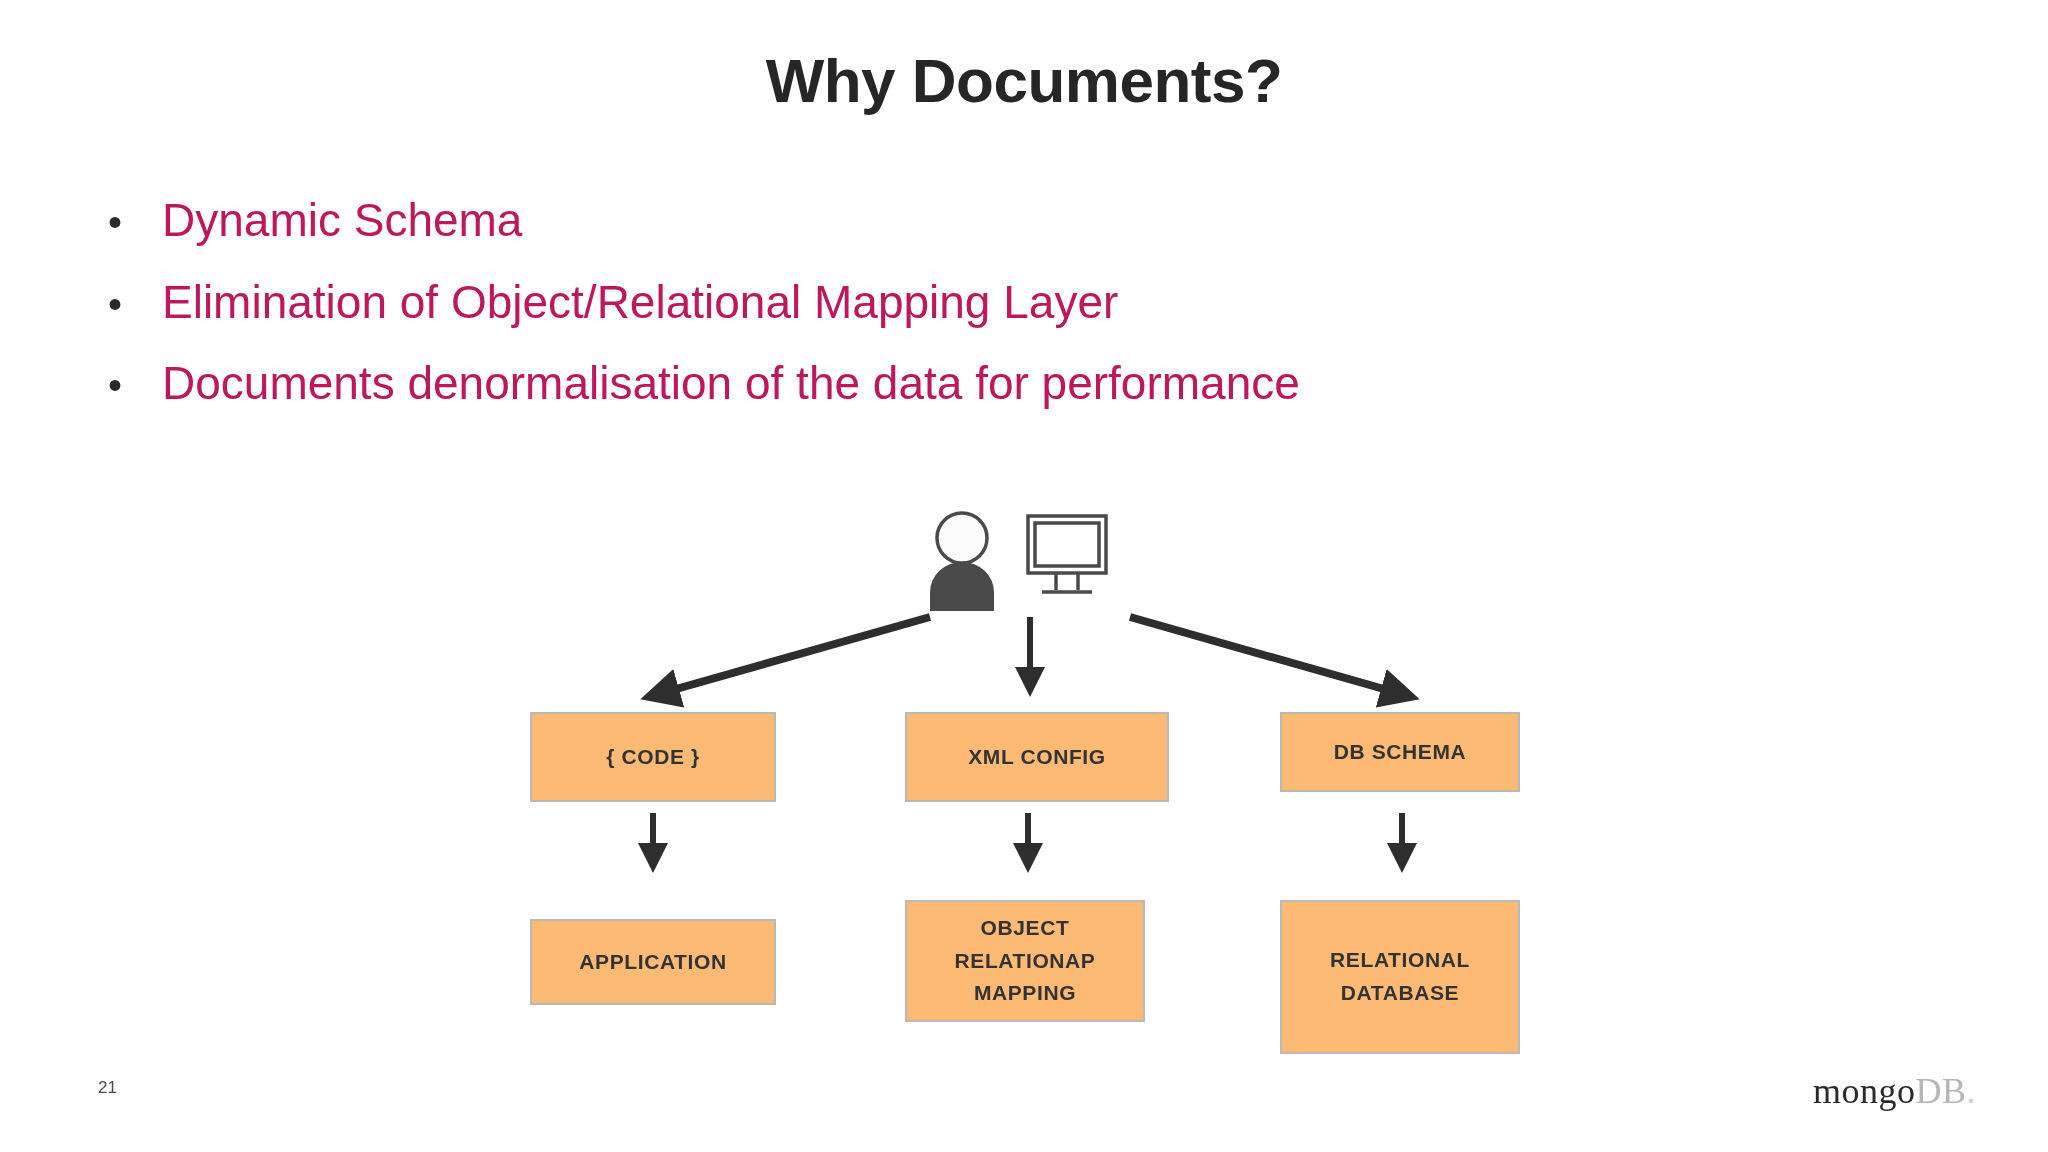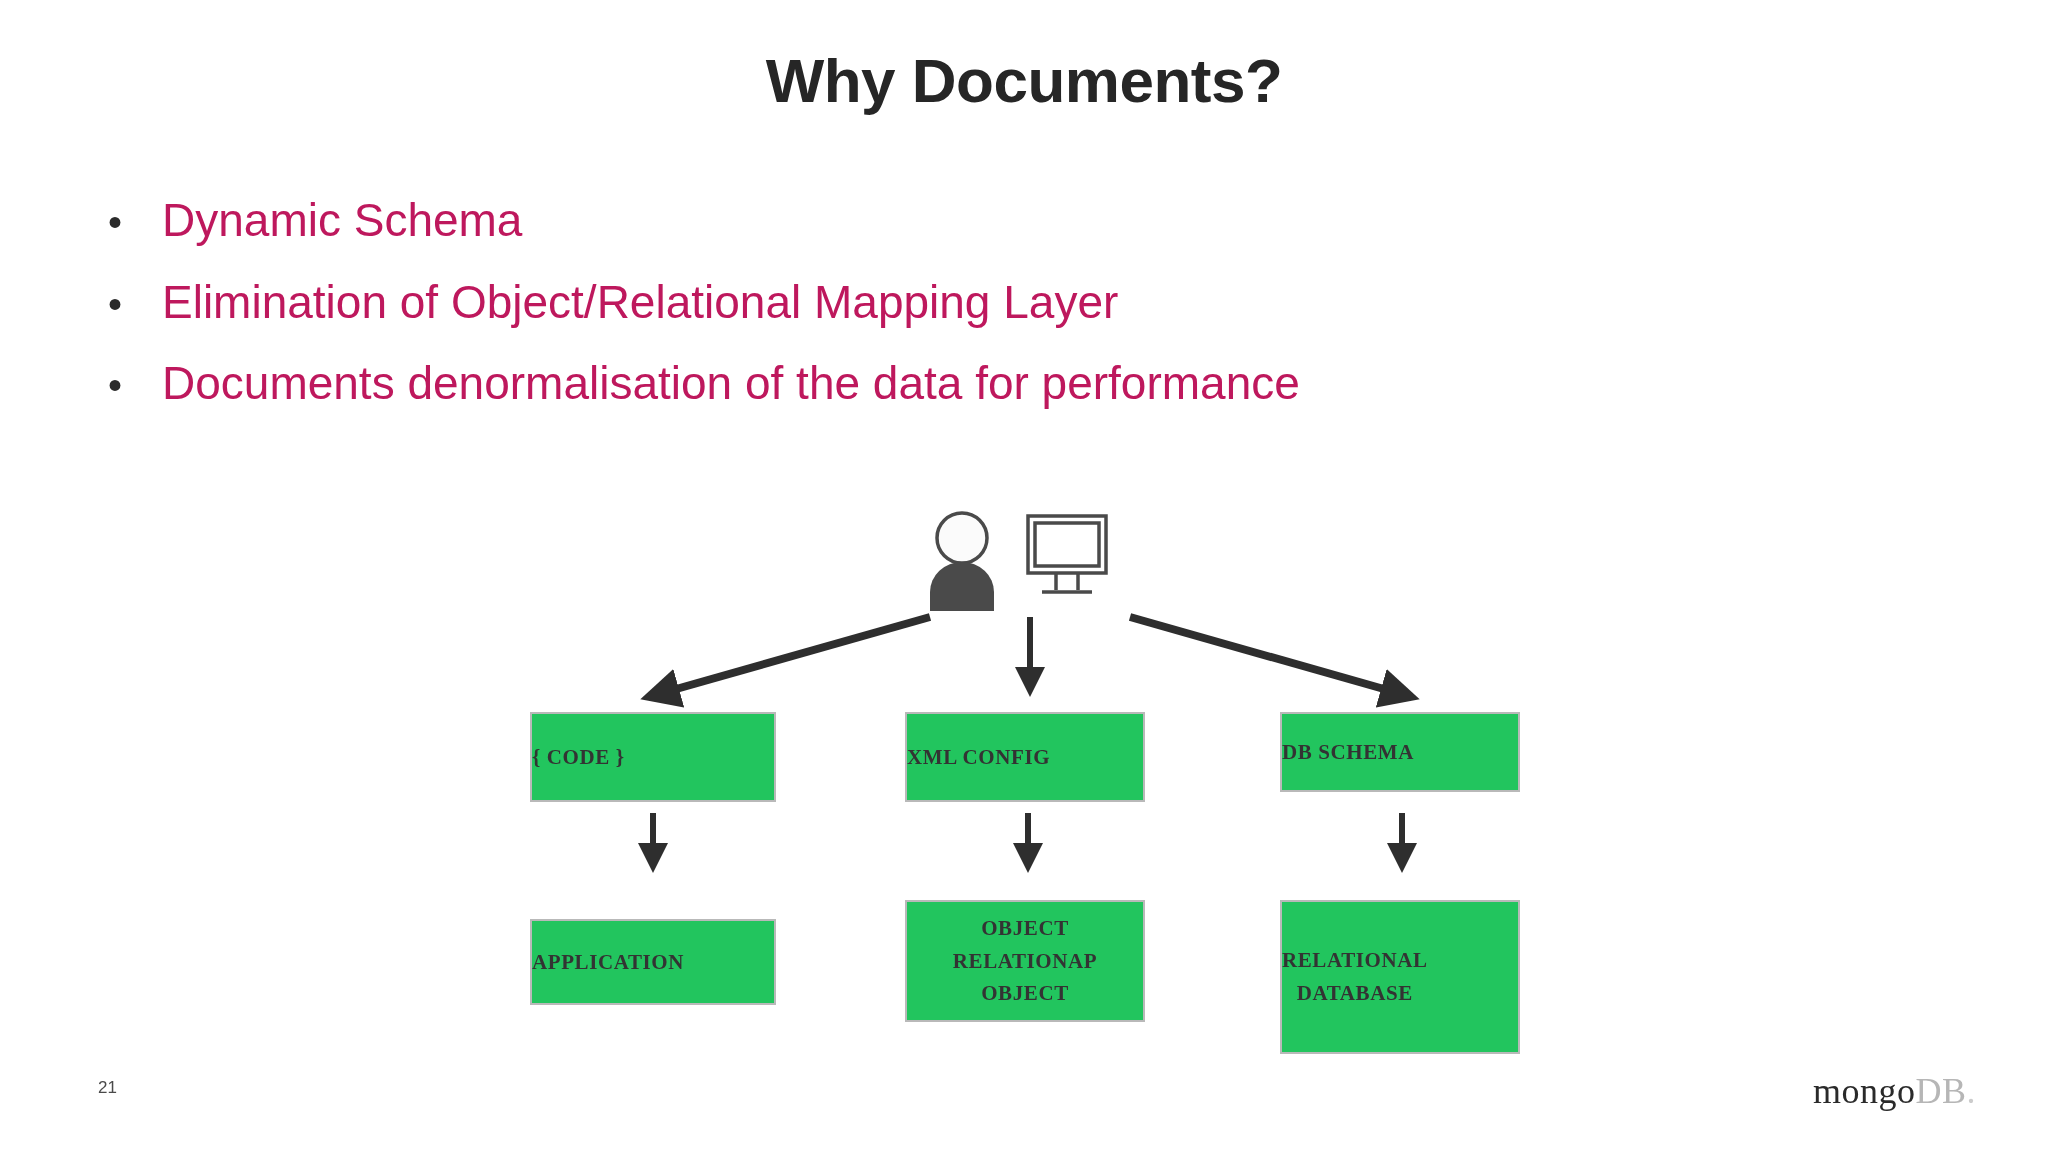--- a/index.html
+++ b/index.html
@@ -59,39 +59,39 @@
   }
   .bullet-text {
     font-size: 46px;
     line-height: 1.08;
     color: #be185d;
     white-space: nowrap;
   }
 
   .box {
     position: absolute;
-    background: #22c55e;
+    background: #fdba74;
     border: 2px solid #b9b9b9;
     box-sizing: border-box;
     display: flex;
     align-items: center;
+    justify-content: center;
     text-align: center;
-    font-family: Liberation Serif, serif;
   }
   .box-label {
     font-size: 21px;
     font-weight: bold;
     color: #333333;
     letter-spacing: 0.6px;
     line-height: 1.55;
   }
 
   
   .box-code   { left: 530px;  top: 712px;  width: 246px; height: 90px; }
-  .box-xml    { left: 905px;  top: 712px;  width: 240px; height: 90px; }
+  .box-xml    { left: 905px;  top: 712px;  width: 264px; height: 90px; }
   .box-dbs    { left: 1280px; top: 712px;  width: 240px; height: 80px; }
 
   
   .box-app    { left: 530px;  top: 919px;  width: 246px; height: 86px; }
   .box-orm    { left: 905px;  top: 900px;  width: 240px; height: 122px; }
   .box-rdb    { left: 1280px; top: 900px;  width: 240px; height: 154px; }
 
   
   .page-number {
     position: absolute;
@@ -209,21 +209,21 @@
       <line x1="802" y1="8" x2="802" y2="62" stroke="#2e2e2e" stroke-width="6" marker-end="url(#ah2)"></line>
     </svg>
   </div>
 
   <div class="box box-app">
     <span class="box-label">APPLICATION</span>
   </div>
   <div class="box box-orm">
     <span class="box-label">
       <span>OBJECT RELATIONAP</span><br>
-      <span>OBJECT</span>
+      <span>MAPPING</span>
     </span>
   </div>
   <div class="box box-rdb">
     <span class="box-label">
       <span>RELATIONAL</span><br>
       <span>DATABASE</span>
     </span>
   </div>
 
   <div class="page-number">21</div>

